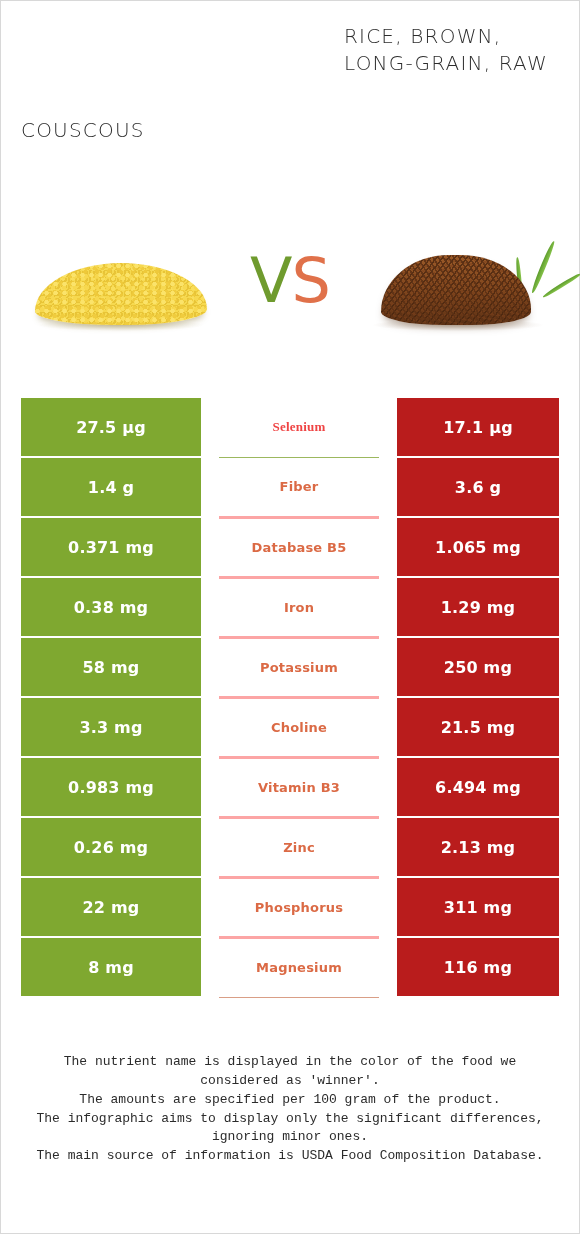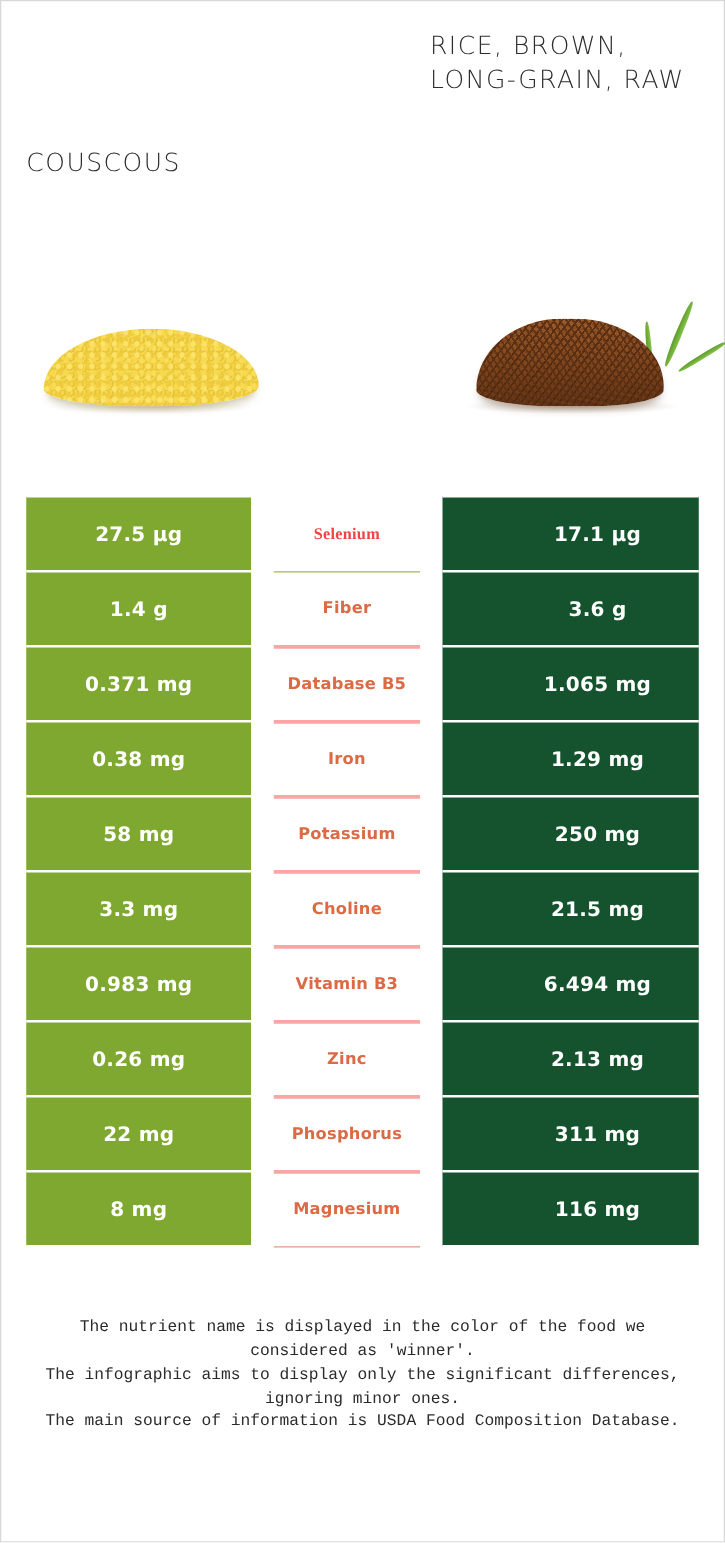--- a/index.html
+++ b/index.html
@@ -167,25 +167,24 @@
   }
   td.left-val {
     width: 180px;
     background: #7FA830;
     color: #ffffff;
     border-top: 2px solid #ffffff;
     border-bottom: 2px solid #ffffff;
   }
   td.right-val {
     width: 162px;
-    background: #14532d;
+    background: #b91c1c;
     color: #ffffff;
     border-top: 2px solid #ffffff;
     border-bottom: 2px solid #ffffff;
-    padding-left: 43px;
   }
   td.name-cell {
     background: #ffffff;
     font-weight: 700;
     font-size: 13px;
   }
   td.name-cell.win-left  { color: #ef4444; border-bottom: 1px solid #9cb85e; font-family: Liberation Serif, serif; }
   td.name-cell.win-right { color: #DB6A45; border-bottom: 3px solid #fca5a5; }
   .nutri-table tr:last-child td.name-cell.win-left  { border-bottom: 1px solid #9cb85e; }
   .nutri-table tr:last-child td.name-cell.win-right { border-bottom: 1px solid #d99e86; }
@@ -219,20 +218,23 @@
     <div class="food-title left">Couscous</div>
     <div class="food-title right">Rice, brown, long-grain, raw</div>
   </div>
 
   <div class="products">
     <div class="product-img">
       <div class="couscous-shadow"></div>
       <div class="couscous-pile"></div>
     </div>
 
+    <div class="vs">
+      <span class="v">V</span><span class="s">S</span>
+    </div>
 
     <div class="product-img">
       <div class="rice-shadow"></div>
       <div class="rice-leaf l3"></div>
       <div class="rice-leaf l1"></div>
       <div class="rice-leaf l2"></div>
       <div class="rice-pile"></div>
     </div>
   </div>
 
@@ -309,18 +311,19 @@
             <td class="gapcol"></td>
             <td class="right-val">116 mg</td>
           </tr>
         </tbody>
     </table>
   </div>
 
   <div class="footer">
     <div class="footer-text">
       <p>The nutrient name is displayed in the color of the food we considered as 'winner'.</p>
+      <p>The amounts are specified per 100 gram of the product.</p>
       <p>The infographic aims to display only the significant differences, ignoring minor ones.</p>
       <p>The main source of information is USDA Food Composition Database.</p>
     </div>
   </div>
 
 </div>
 
 </body></html>

